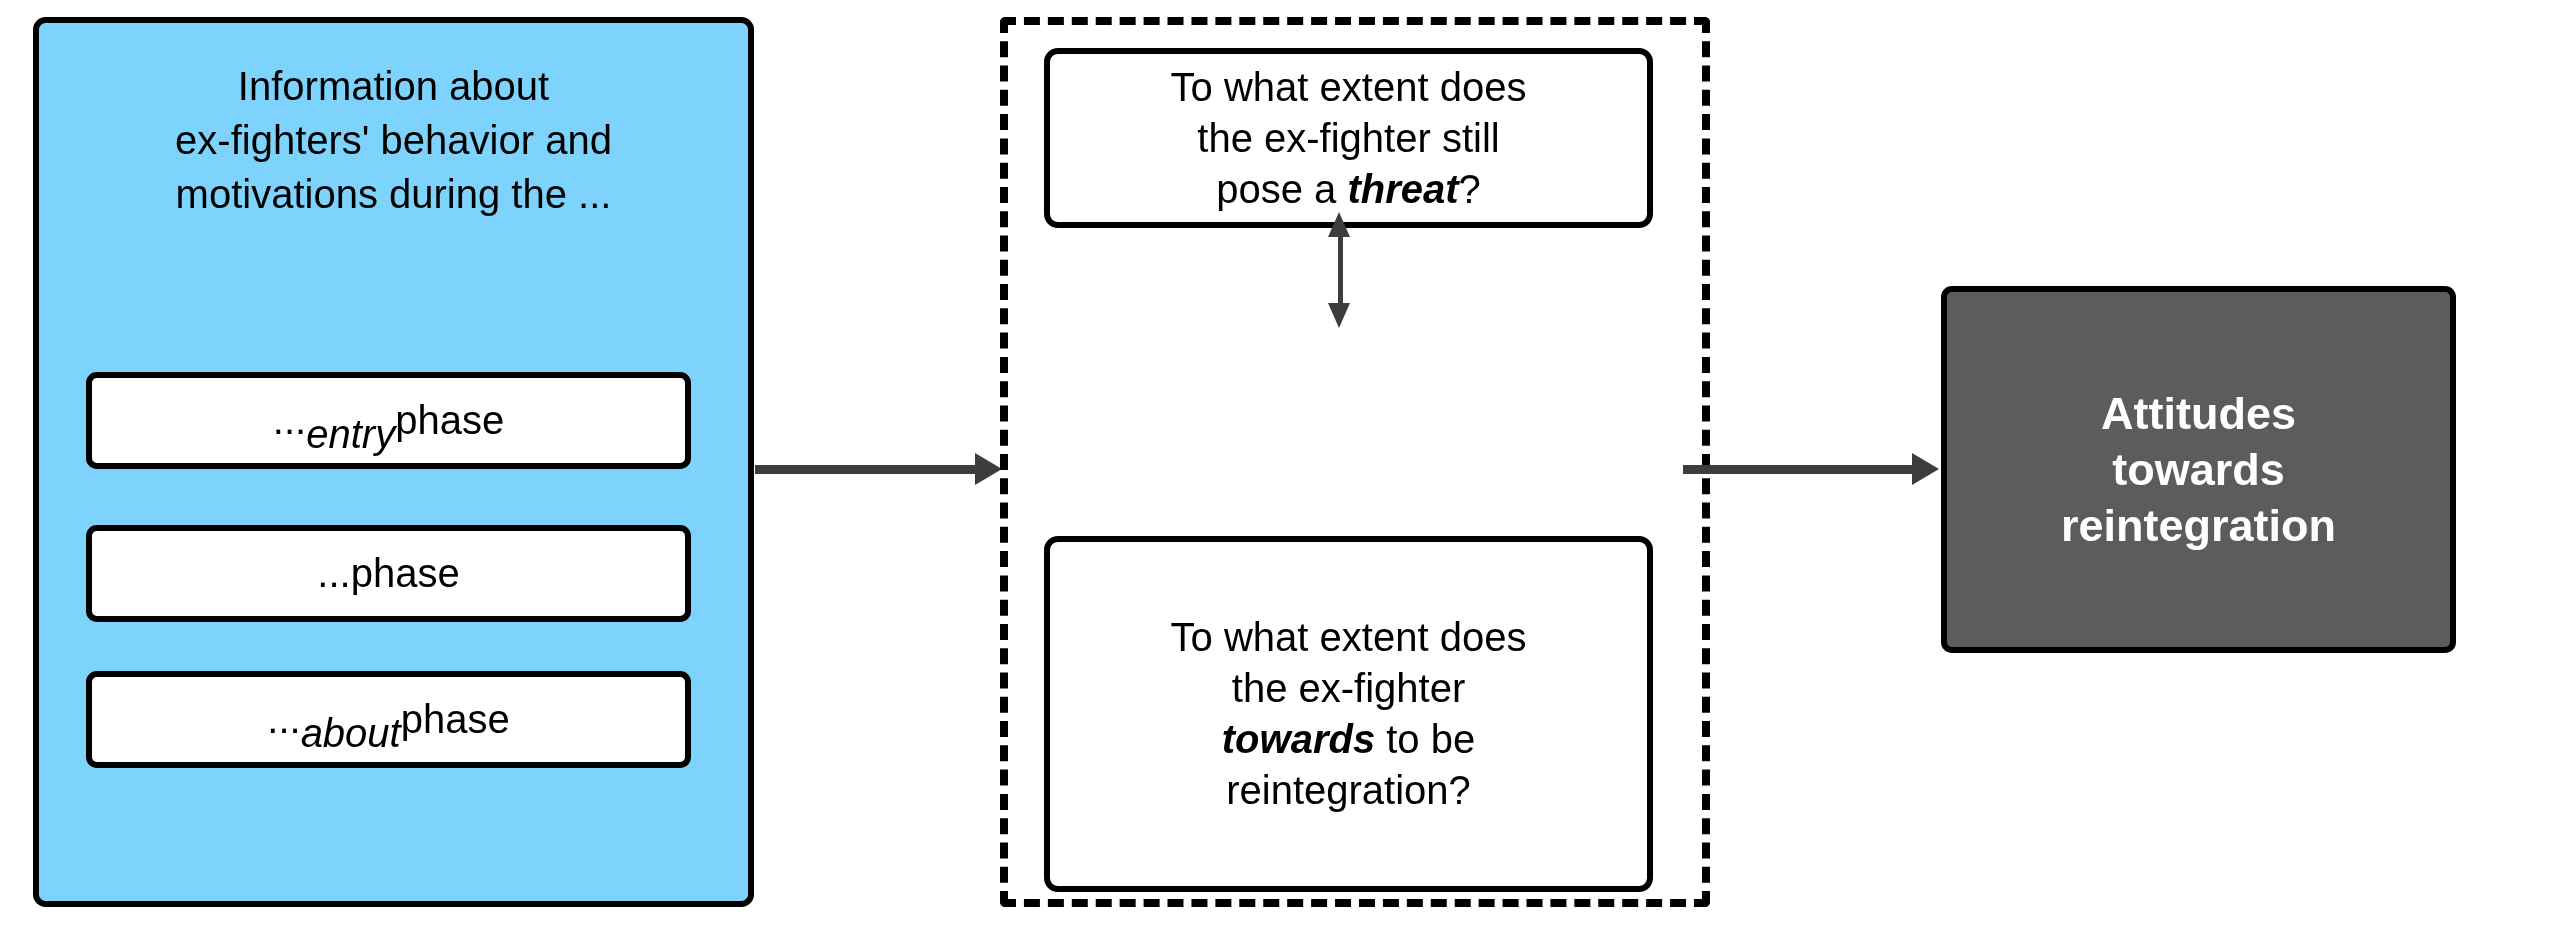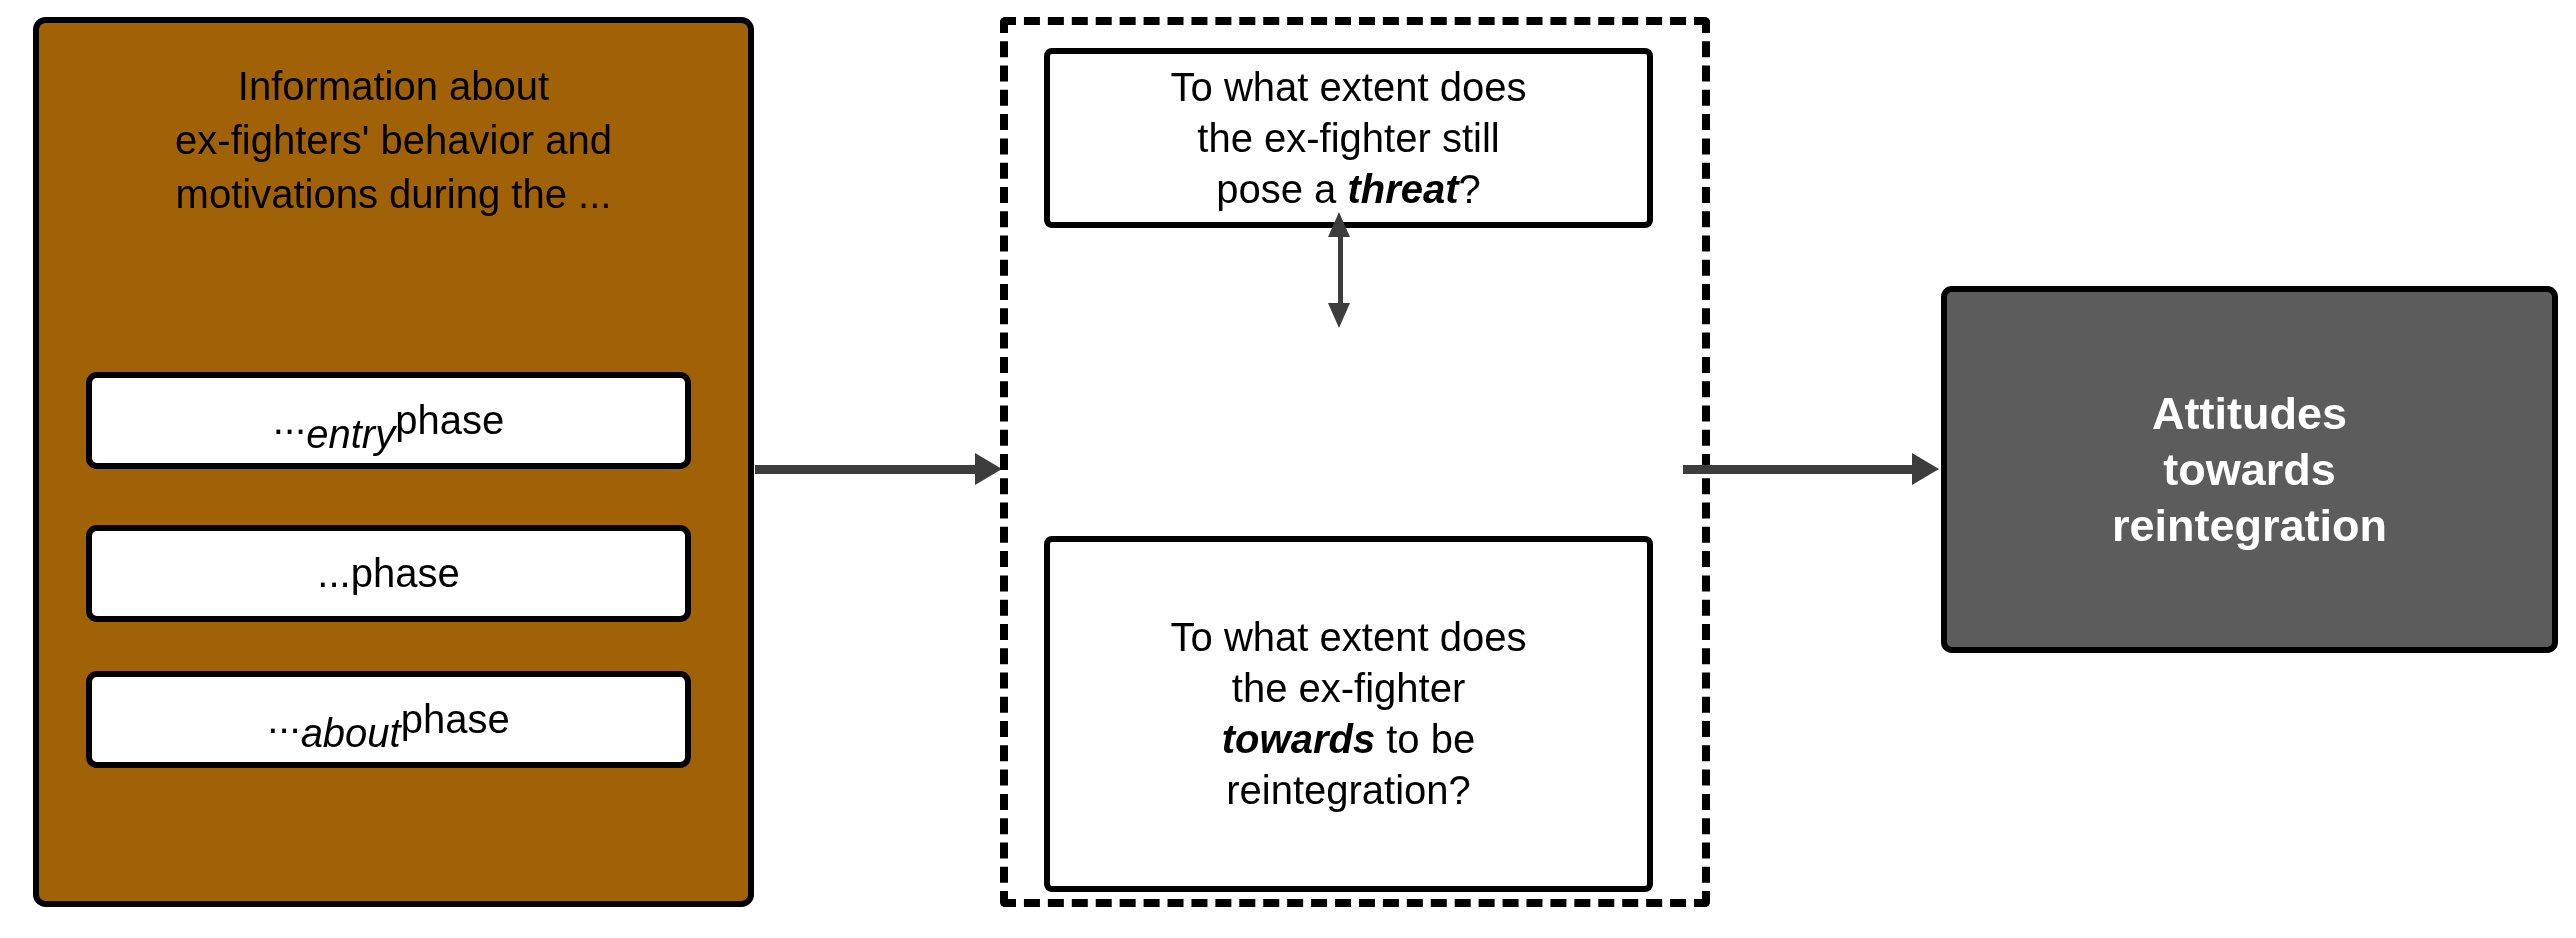--- a/index.html
+++ b/index.html
@@ -18,21 +18,21 @@
     overflow: hidden;
   }
 
   
   .left-panel {
     position: absolute;
     left: 33px;
     top: 17px;
     width: 721px;
     height: 890px;
-    background: #a16207;
+    background: #7dd3fc;
     border: 6.3px solid #000000;
     border-radius: 12.6px;
     box-sizing: border-box;
   }
   .left-heading {
     position: absolute;
     left: 16px;
     top: 36px;
     width: 677px;
     text-align: center;
@@ -95,21 +95,21 @@
     border-radius: 5.4px;
     box-sizing: border-box;
     background: transparent;
   }
   .question-box {
     position: absolute;
     left: 1044px;
     width: 609px;
     background: #ffffff;
     border: 6.3px solid #000000;
-    border-radius: 8px;
+    border-radius: 14px;
     box-sizing: border-box;
     display: flex;
     align-items: center;
     justify-content: center;
     text-align: center;
     font-size: 40px;
     line-height: 51px;
     color: #000000;
     padding: 9px 21.6px;
     white-space: pre-line;
@@ -152,21 +152,21 @@
     border-left: 11.7px solid transparent;
     border-right: 11.7px solid transparent;
     border-top: 25px solid #3d3d3d;
   }
 
   
   .outcome-box {
     position: absolute;
     left: 1941px;
     top: 286px;
-    width: 617px;
+    width: 515px;
     height: 367px;
     background: #5c5c5c;
     border: 6.3px solid #000000;
     border-radius: 10.8px;
     box-sizing: border-box;
     display: flex;
     align-items: center;
     justify-content: center;
     text-align: center;
     font-size: 45px;

